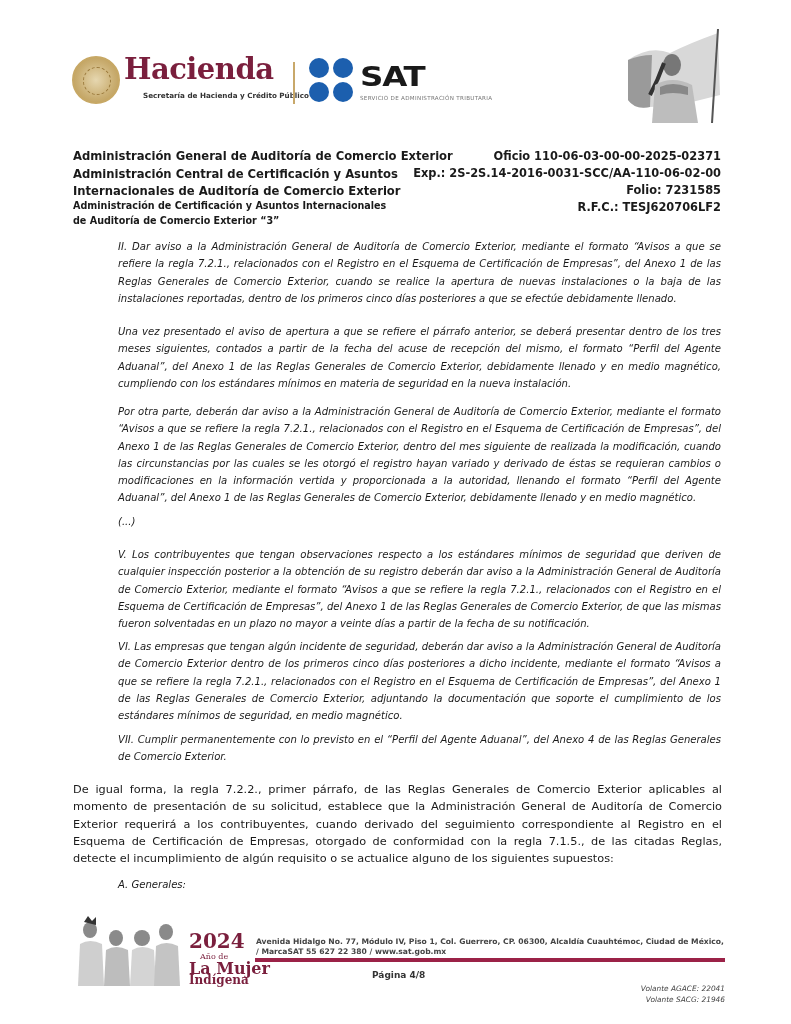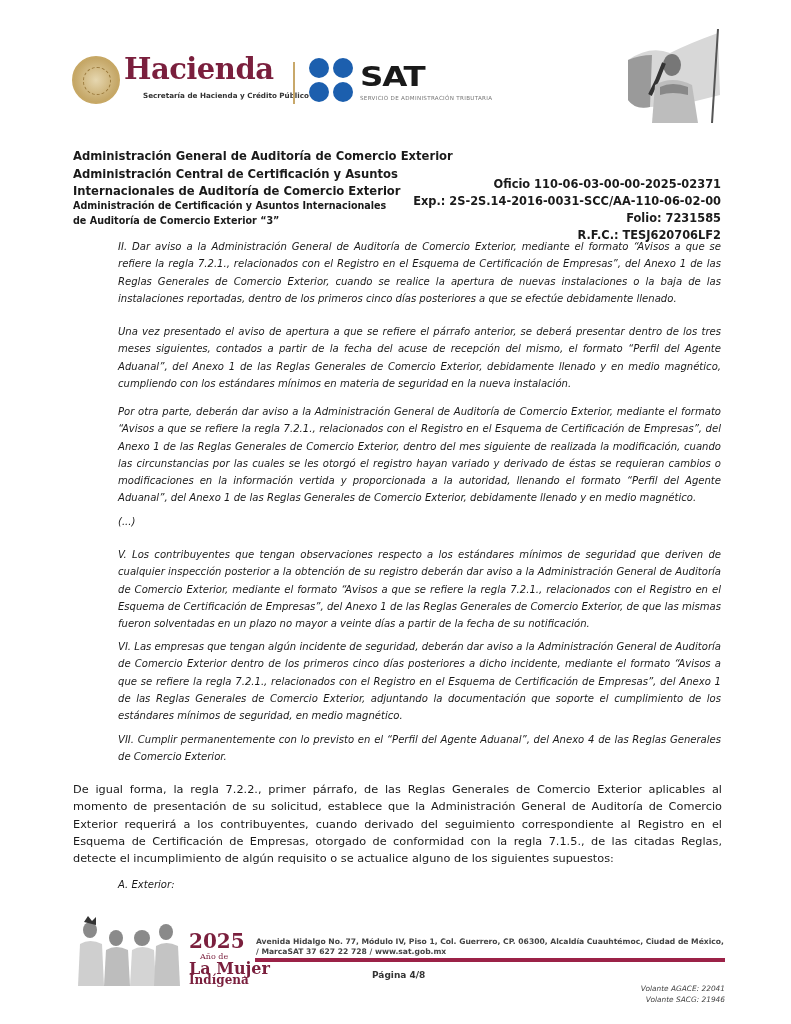--- a/index.html
+++ b/index.html
@@ -20,21 +20,21 @@
   .sat-dot { width:20px; height:20px; border-radius:50%; background:#1c5fae; }
   #sat-word { left:360px; top:64px; font-family:"DejaVu Sans", sans-serif; font-weight:bold;
           font-size:26px; color:#1a1a1a; letter-spacing:-1px; line-height:1; transform:scaleX(1.25); transform-origin:left; }
   #sat-sub { left:360px; top:95px; font-size:5.6px; color:#777; letter-spacing:0.3px; }
 
   #flag-illus { left:620px; top:25px; width:110px; height:100px; }
 
   
   .hdr-left { left:73px; font-weight:bold; font-size:11.6px; line-height:17.5px; color:#1a1a1a; }
   .hdr-left.small { font-size:9.6px; line-height:15px; }
-  .hdr-right { right:70px; text-align:right; font-weight:bold; font-size:11.4px; line-height:17px;margin-top:28px; }
+  .hdr-right { right:70px; text-align:right; font-weight:bold; font-size:11.4px; line-height:17px; }
 
   
   .quote { left:118px; width:603px; font-style:italic; font-size:11.2px; line-height:17.3px;
            text-align:justify; color:#1a1a1a; font-family:"DejaVu Sans Condensed","DejaVu Sans", sans-serif; }
   .plain { left:73px; width:649px; font-size:11.3px; line-height:17.3px; text-align:justify; color:#1a1a1a; }
 
   
   #footer-illus { left:74px; top:916px; width:110px; height:70px; }
   #year { left:189px; top:931px; font-family:"DejaVu Serif", serif; font-size:20px; font-weight:bold; color:#7a1f3d; line-height:1; }
   #year-sub1 { left:200px; top:952px; font-family:"DejaVu Serif", serif; font-size:8px; color:#7a1f3d; }
@@ -92,38 +92,38 @@
 
 <p class="abs quote" style="top:238px;margin:0;">II. Dar aviso a la Administración General de Auditoría de Comercio Exterior, mediante el formato “Avisos a que se refiere la regla 7.2.1., relacionados con el Registro en el Esquema de Certificación de Empresas”, del Anexo 1 de las Reglas Generales de Comercio Exterior, cuando se realice la apertura de nuevas instalaciones o la baja de las instalaciones reportadas, dentro de los primeros cinco días posteriores a que se efectúe debidamente llenado.</p>
 <p class="abs quote" style="top:323px;margin:0;">Una vez presentado el aviso de apertura a que se refiere el párrafo anterior, se deberá presentar dentro de los tres meses siguientes, contados a partir de la fecha del acuse de recepción del mismo, el formato “Perfil del Agente Aduanal”, del Anexo 1 de las Reglas Generales de Comercio Exterior, debidamente llenado y en medio magnético, cumpliendo con los estándares mínimos en materia de seguridad en la nueva instalación.</p>
 <p class="abs quote" style="top:403px;margin:0;">Por otra parte, deberán dar aviso a la Administración General de Auditoría de Comercio Exterior, mediante el formato “Avisos a que se refiere la regla 7.2.1., relacionados con el Registro en el Esquema de Certificación de Empresas”, del Anexo 1 de las Reglas Generales de Comercio Exterior, dentro del mes siguiente de realizada la modificación, cuando las circunstancias por las cuales se les otorgó el registro hayan variado y derivado de éstas se requieran cambios o modificaciones en la información vertida y proporcionada a la autoridad, llenando el formato “Perfil del Agente Aduanal”, del Anexo 1 de las Reglas Generales de Comercio Exterior, debidamente llenado y en medio magnético.</p>
 <p class="abs quote" style="top:513px;margin:0;">(...)</p>
 <p class="abs quote" style="top:546px;margin:0;">V. Los contribuyentes que tengan observaciones respecto a los estándares mínimos de seguridad que deriven de cualquier inspección posterior a la obtención de su registro deberán dar aviso a la Administración General de Auditoría de Comercio Exterior, mediante el formato “Avisos a que se refiere la regla 7.2.1., relacionados con el Registro en el Esquema de Certificación de Empresas”, del Anexo 1 de las Reglas Generales de Comercio Exterior, de que las mismas fueron solventadas en un plazo no mayor a veinte días a partir de la fecha de su notificación.</p>
 <p class="abs quote" style="top:638px;margin:0;">VI. Las empresas que tengan algún incidente de seguridad, deberán dar aviso a la Administración General de Auditoría de Comercio Exterior dentro de los primeros cinco días posteriores a dicho incidente, mediante el formato “Avisos a que se refiere la regla 7.2.1., relacionados con el Registro en el Esquema de Certificación de Empresas”, del Anexo 1 de las Reglas Generales de Comercio Exterior, adjuntando la documentación que soporte el cumplimiento de los estándares mínimos de seguridad, en medio magnético.</p>
 <p class="abs quote" style="top:731px;margin:0;">VII. Cumplir permanentemente con lo previsto en el “Perfil del Agente Aduanal”, del Anexo 4 de las Reglas Generales de Comercio Exterior.</p>
 
 <p class="abs plain" style="top:781px;margin:0;">De igual forma, la regla 7.2.2., primer párrafo, de las Reglas Generales de Comercio Exterior aplicables al momento de presentación de su solicitud, establece que la Administración General de Auditoría de Comercio Exterior requerirá a los contribuyentes, cuando derivado del seguimiento correspondiente al Registro en el Esquema de Certificación de Empresas, otorgado de conformidad con la regla 7.1.5., de las citadas Reglas, detecte el incumplimiento de algún requisito o se actualice alguno de los siguientes supuestos:</p>
-<div class="abs quote" style="top:876px;width:200px;">A. Exterior:</div>
+<div class="abs quote" style="top:876px;width:200px;">A. Generales:</div>
 
 <svg id="footer-illus" class="abs" viewBox="0 0 110 70">
   <g fill="#8a8a8a">
     <ellipse cx="16" cy="14" rx="7" ry="8"></ellipse>
       <path d="M4 70 L6 28 Q16 22 28 28 L30 70 Z" fill="#cfcfcf"></path>
     <ellipse cx="42" cy="22" rx="7" ry="8"></ellipse>
       <path d="M30 70 L32 34 Q42 28 54 34 L56 70 Z" fill="#bdbdbd"></path>
     <ellipse cx="68" cy="22" rx="8" ry="8"></ellipse>
       <path d="M56 70 L58 34 Q68 28 80 34 L82 70 Z" fill="#d4d4d4"></path>
     <ellipse cx="92" cy="16" rx="7" ry="8"></ellipse>
       <path d="M80 70 L82 30 Q92 24 104 30 L106 70 Z" fill="#c4c4c4"></path>
   </g>
   <path d="M10 6 L14 0 L18 5 L22 1 L22 9 Z" fill="#333"></path>
 </svg>
-<div id="year" class="abs">2025</div>
+<div id="year" class="abs">2024</div>
 <div id="year-sub1" class="abs">Año de</div>
 <div id="year-sub2" class="abs">La Mujer</div>
 <div id="year-sub3" class="abs">Indígena</div>
 
 <div class="abs addr" style="top:937px;">Avenida Hidalgo No. 77, Módulo IV, Piso 1, Col. Guerrero, CP. 06300, Alcaldía Cuauhtémoc, Ciudad de México,</div>
-<div class="abs addr" style="top:947px;">/ MarcaSAT 37 627 22 728  / www.sat.gob.mx</div>
+<div class="abs addr" style="top:947px;">/ MarcaSAT 55 627 22 380  / www.sat.gob.mx</div>
 <div id="maroon-bar" class="abs"></div>
 <div id="page-num" class="abs">Página 4/8</div>
 <div class="abs volante" style="top:984px;text-align:right;">Volante AGACE: 22041</div>
 <div class="abs volante" style="top:995px;">Volante SACG: 21946</div>
 
 </body></html>

